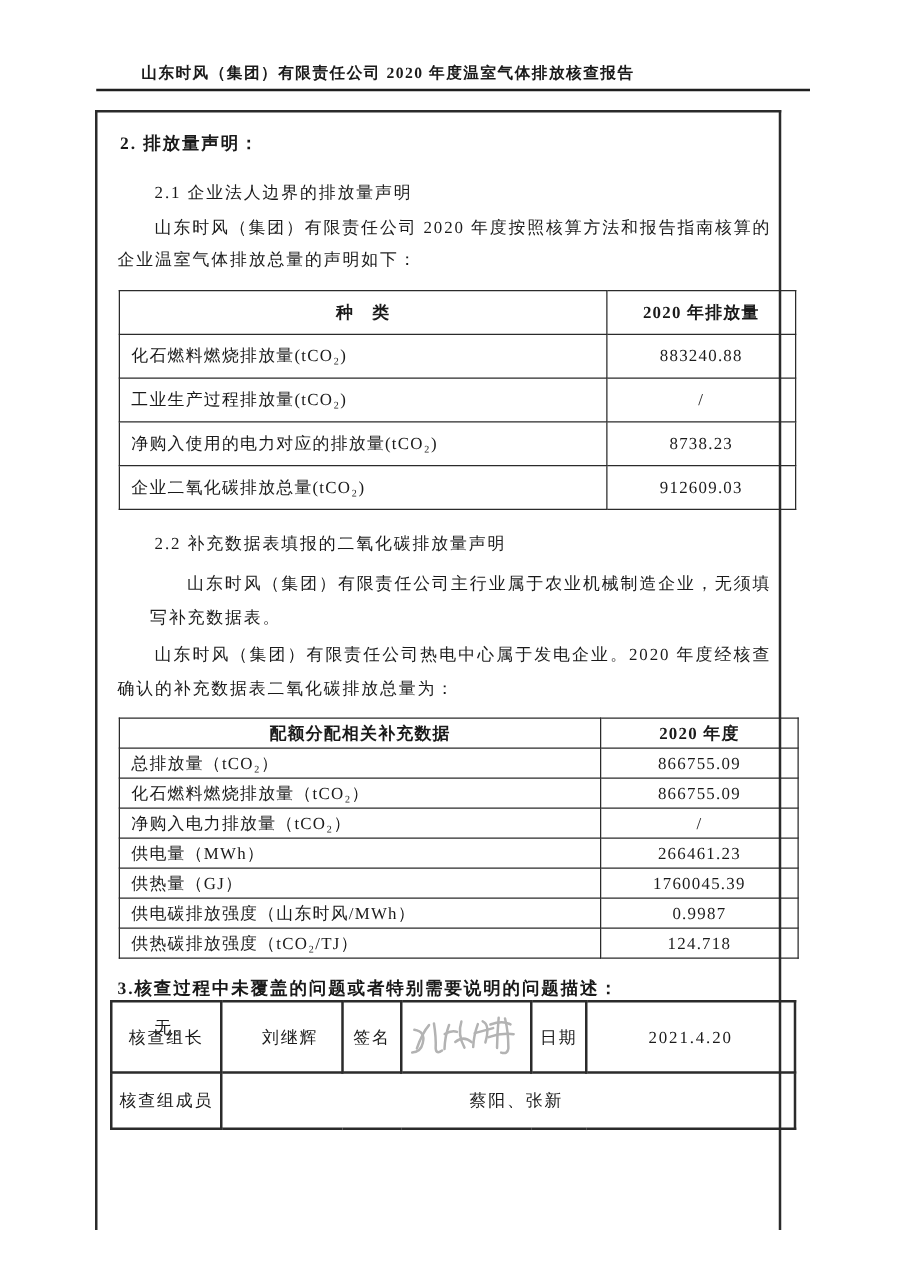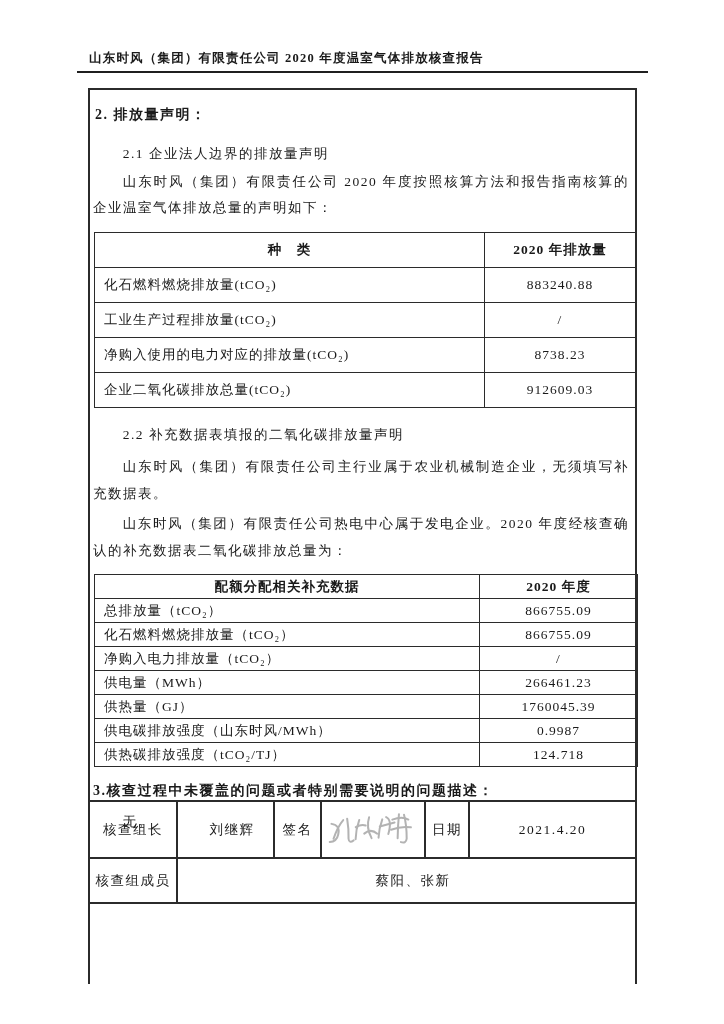--- a/index.html
+++ b/index.html
@@ -20,38 +20,38 @@
   .page-header {
     position: absolute;
     left: 77px;
     top: 50px;
     width: 571px;
     border-bottom: 2px solid #1f1f1f;
     padding-bottom: 4px;
   }
   .page-header .title {
     display: block;
-    margin-left: 12px;
+    margin-left: 36px;
     font-size: 12.5px;
     font-weight: bold;
     letter-spacing: 1.2px;
     white-space: nowrap;
   }
 
   
   .doc-box {
     position: absolute;
-    left: 88px;
+    left: 76px;
     top: 88px;
     width: 549px;
     height: 896px;
     border: 2px solid #2b2b2b;
     border-bottom: none;
     box-sizing: border-box;
-    padding: 0 6px 0 3px;
+    padding: 0 6px 0 16px;
   }
 
   .sec-heading {
     margin: 16px 0 0 2px;
     font-size: 14px;
     font-weight: bold;
     letter-spacing: 1.5px;
   }
   .sub-heading {
     margin: 21px 0 0 0;
@@ -168,21 +168,21 @@
         <td class="val c2">8738.23</td>
       </tr>
       <tr>
         <td class="lbl c1">企业二氧化碳排放总量(tCO₂)</td>
         <td class="val c2">912609.03</td>
       </tr>
     </tbody>
   </table>
 
   <div class="sub-heading" style="margin-top:18px;">2.2 补充数据表填报的二氧化碳排放量声明</div>
-  <p class="para" style="margin-top:9px; line-height:27px;">山东时风（集团）有限责任公司主行业属于农业机械制造企业，无须填写补充数据表。</p>
+  <p class="para" style="margin-top:9px; line-height:27px;margin-left:26px;">山东时风（集团）有限责任公司主行业属于农业机械制造企业，无须填写补充数据表。</p>
   <p class="para" style="margin-top:3px; line-height:27px;">山东时风（集团）有限责任公司热电中心属于发电企业。2020 年度经核查确认的补充数据表二氧化碳排放总量为：</p>
 
   <table class="data-table" id="table2">
     <tbody>
       <tr>
         <th class="c1">配额分配相关补充数据</th>
         <th class="c2">2020 年度</th>
       </tr>
       <tr>
         <td class="lbl c1">总排放量（tCO₂）</td>

